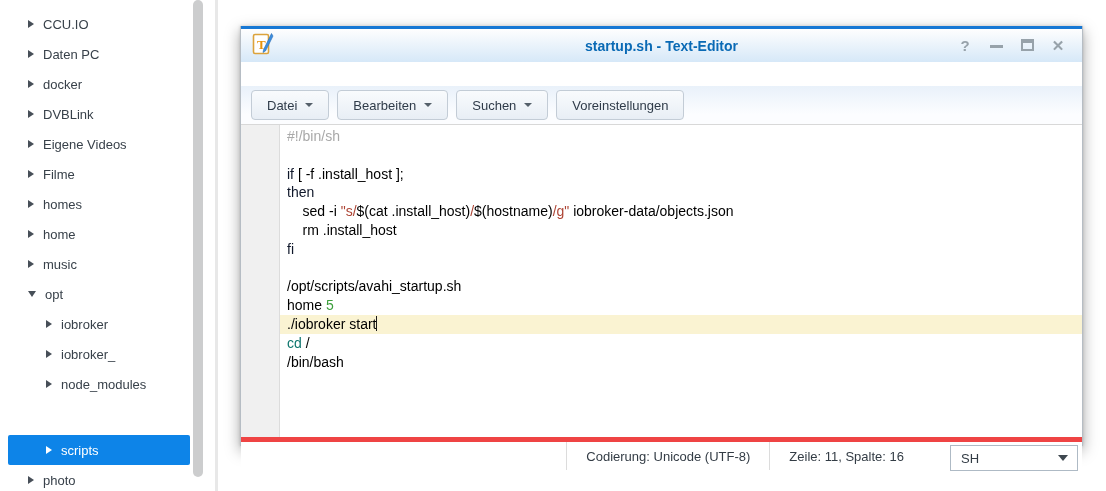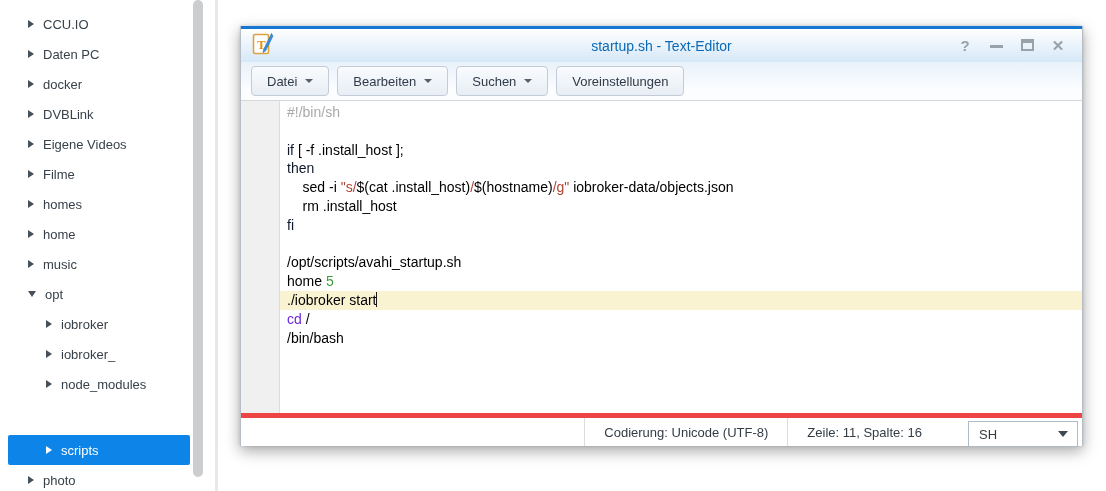--- a/index.html
+++ b/index.html
@@ -21,58 +21,58 @@
   .sb-scroll{position:absolute;left:193px;top:0;width:10px;height:477px;background:#cccdce;border-radius:5px;}
   .panel-divider{position:absolute;left:215px;top:0;width:3px;height:491px;background:#e8e8e8;}
 
   
   .window{position:absolute;left:240px;top:26px;width:843px;height:420px;background:#fff;
           border:1px solid #b6bdc4;border-top:none;box-sizing:border-box;
           box-shadow:0 5px 14px rgba(0,0,0,.35), 0 0 3px rgba(0,0,0,.15);}
   .topbar{height:3px;background:#1778d4;}
   .titlebar{height:33px;background:linear-gradient(#fefefe,#d6e8f8);display:flex;align-items:center;position:relative;}
   .app-icon{margin-left:11px;z-index:1;}
-  .wtitle{position:absolute;left:0;right:0;text-align:center;color:#0a6ab5;font-weight:normal;font-size:14px;}
+  .wtitle{position:absolute;left:0;right:0;text-align:center;color:#0a6ab5;font-weight:bold;font-size:14px;}
   .controls{margin-left:auto;display:flex;align-items:center;gap:15px;padding-right:16px;z-index:1;}
   .ctrl{color:#97a2aa;font-weight:bold;font-size:15px;width:16px;height:18px;line-height:18px;
         text-align:center;cursor:pointer;}
   .min-bar{display:inline-block;width:13px;height:0;border-top:3px solid #97a2aa;vertical-align:3px;}
   .max-box{display:inline-block;width:9px;height:6px;border:2px solid #97a2aa;border-top-width:4px;vertical-align:0px;}
 
   .toolbar{height:38px;background:linear-gradient(#e9f1fa,#fcfdff 75%);display:flex;align-items:center;
-           gap:8px;padding-left:10px;box-sizing:border-box;}
+           gap:8px;padding-left:10px;box-sizing:border-box;margin-top:24px;}
   .tbtn{height:30px;display:inline-flex;align-items:center;gap:8px;padding:0 15px;
         background:linear-gradient(#f9fbfd,#e8eef5);border:1px solid #c3ccd6;border-radius:4px;
         font-size:13px;color:#2f3b49;cursor:pointer;font-family:"Liberation Sans",sans-serif;}
   .tbtn .darr{width:0;height:0;border-top:4px solid #55606a;border-left:4px solid transparent;border-right:4px solid transparent;}
 
   
   .editor{height:313px;position:relative;background:#fff;border-top:1px solid #d8d8d8;
           box-sizing:border-box;padding-top:2px;overflow:hidden;cursor:text;}
   .editor::before{content:"";position:absolute;left:0;top:0;bottom:0;width:38px;background:#f0f0f0;
           border-right:1px solid #dcdcdc;}
   .code-row{display:flex;height:18.8px;line-height:18.8px;white-space:pre;
             font-family:Liberation Sans, sans-serif;font-size:14px;}
   .gut{width:39px;flex:none;text-align:right;padding-right:9px;box-sizing:border-box;
        color:#9b9b9b;font-size:13px;}
   .code{flex:1;padding-left:7px;color:#000;}
   .code-row.active .code{background:#faf3d2;}
   .seg-plain{color:#000;}
   .seg-comment{color:#a9a9a9;}
   .seg-keyword{color:#0f172a;}
   .seg-string{color:#ad4434;}
-  .seg-builtin{color:#6d28d9;}
+  .seg-builtin{color:#0f766e;}
   .seg-number{color:#3c9e3c;}
   .caret{display:inline-block;width:1px;height:15px;background:#1a1a1a;vertical-align:-2px;}
 
   
   .statusbar{height:33px;border-top:5px solid #ef4444;background:#fff;display:flex;align-items:stretch;
              justify-content:flex-end;font-size:13px;color:#333c45;box-sizing:border-box;}
   .scell{display:flex;align-items:center;padding:0 19px;border-left:1px solid #dcdcdc;}
-  .lang-select{width:110px;height:26px;margin:3px 4px 0 27px;border:1px solid #aebac5;background:#fff;
+  .lang-select{width:128px;height:26px;margin:3px 4px 0 27px;border:1px solid #aebac5;background:#fff;
                display:flex;align-items:center;padding-left:10px;box-sizing:border-box;position:relative;cursor:pointer;text-align:right;}
   .lang-select .darr2{position:absolute;right:9px;top:9px;width:0;height:0;
                border-top:6px solid #3f4850;border-left:5px solid transparent;border-right:5px solid transparent;}
 </style>
 </head>
 <body>
 
 <div class="screen">
 
   <div class="tree">

